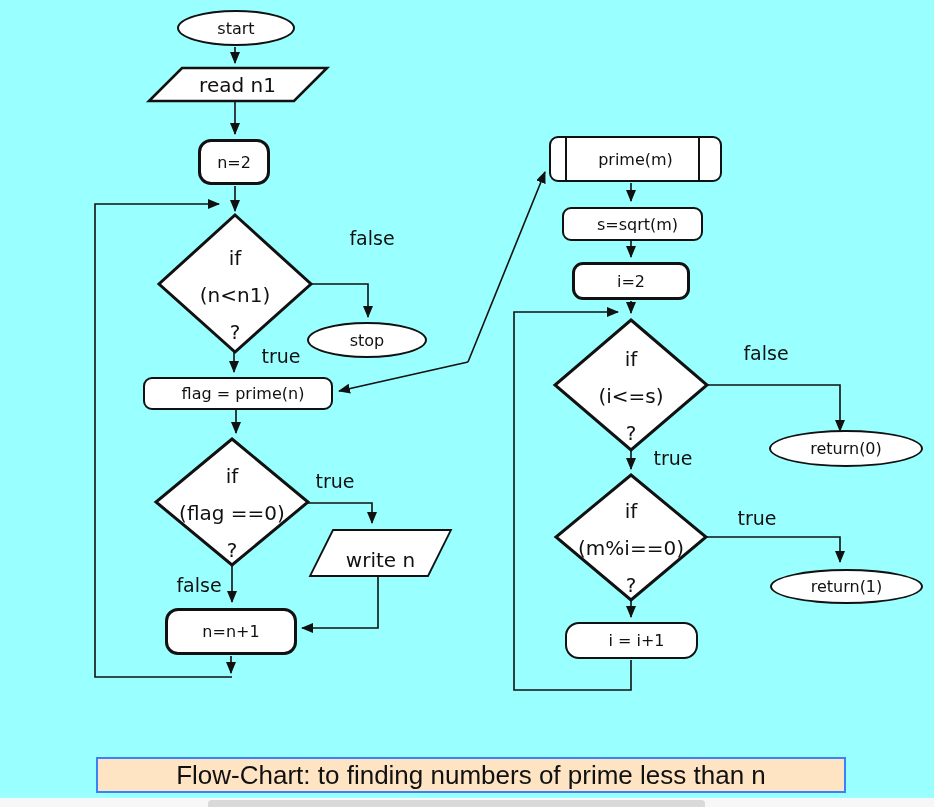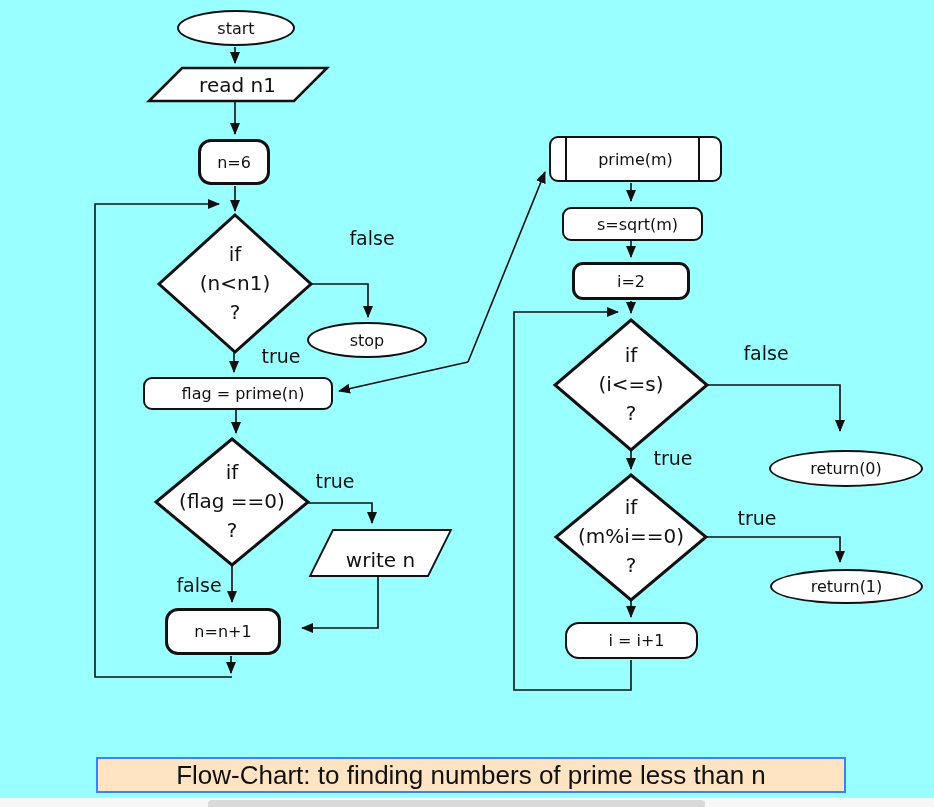--- a/index.html
+++ b/index.html
@@ -16,21 +16,21 @@
   }
   .oval  { border-radius:50%; border-width:2.6px; }
   .rrect { border-radius:9px;padding-left:10px; }
   .rrect-heavy { border-radius:13px; border-width:3px; }
   .predef { border-radius:0; }
   .predef .vline { position:absolute; top:0; bottom:0; width:2px; background:#111; }
   .ptext, .dtext {
     position:absolute; display:flex; align-items:center; justify-content:center;
     font-size:20px; text-align:center;
   }
-  .dtext { white-space:pre-line; line-height:29px; }
+  .dtext { white-space:pre-line; line-height:37px; }
   .lbl {
     position:absolute; font-size:19px; transform:translate(-50%,-50%);
     white-space:nowrap;
   }
   .caption {
     position:absolute; left:96px; top:757px; width:750px; height:36px;
     background:#ffe4c4; border:2px solid #3b82f6; box-sizing:border-box;
     display:flex; align-items:center; justify-content:center;
     font-family:"Liberation Sans", sans-serif; font-size:26px; white-space:nowrap;
   }
@@ -82,42 +82,42 @@
     </g>
   </svg>
 
   <div class="node oval" style="left:177px; top:10px; width:118px; height:36px;">
       <span>start</span>
     </div>
 
   <div class="ptext" style="left:160px; top:68px; width:155px; height:33px;">read n1</div>
 
   <div class="node rrect-heavy" style="left:198px; top:139px; width:72px; height:46px;">
-      <span>n=6</span>
+      <span>n=2</span>
     </div>
 
   <div class="dtext" style="left:160px; top:240px; width:150px;">if
 (n&lt;n1)
 ?</div>
 
   <div class="node rrect" style="left:143px; top:377px; width:190px; height:33px;">
       <span>flag = prime(n)</span>
     </div>
 
   <div class="node oval" style="left:307px; top:322px; width:120px; height:36px;">
       <span>stop</span>
     </div>
 
   <div class="dtext" style="left:157px; top:458px; width:150px;">if
 (flag ==0)
 ?</div>
 
   <div class="ptext" style="left:318px; top:530px; width:125px; height:60px;">write n</div>
 
-  <div class="node rrect-heavy" style="left:165px; top:608px; width:116px; height:47px;">
+  <div class="node rrect-heavy" style="left:165px; top:608px; width:132px; height:47px;">
       <span>n=n+1</span>
     </div>
 
   <div class="node predef" style="left:549px; top:136px; width:173px; height:46px;border-radius:9px;">
     <div class="vline" style="left:14px;"></div>
     <div class="vline" style="right:20px;"></div>
     <span>prime(m)</span>
   </div>
 
   <div class="node rrect" style="left:562px; top:207px; width:141px; height:34px;">
@@ -125,21 +125,21 @@
     </div>
 
   <div class="node rrect-heavy" style="left:572px; top:262px; width:118px; height:38px; border-radius:11px;">
       <span>i=2</span>
     </div>
 
   <div class="dtext" style="left:556px; top:341px; width:150px;">if
 (i&lt;=s)
 ?</div>
 
-  <div class="node oval" style="left:769px; top:450px; width:154px; height:37px;text-align:center;">
+  <div class="node oval" style="left:769px; top:430px; width:154px; height:37px;text-align:center;">
       <span>return(0)</span>
     </div>
 
   <div class="dtext" style="left:556px; top:493px; width:150px;">if
 (m%i==0)
 ?</div>
 
   <div class="node oval" style="left:770px; top:569px; width:153px; height:35px;">
       <span>return(1)</span>
     </div>

